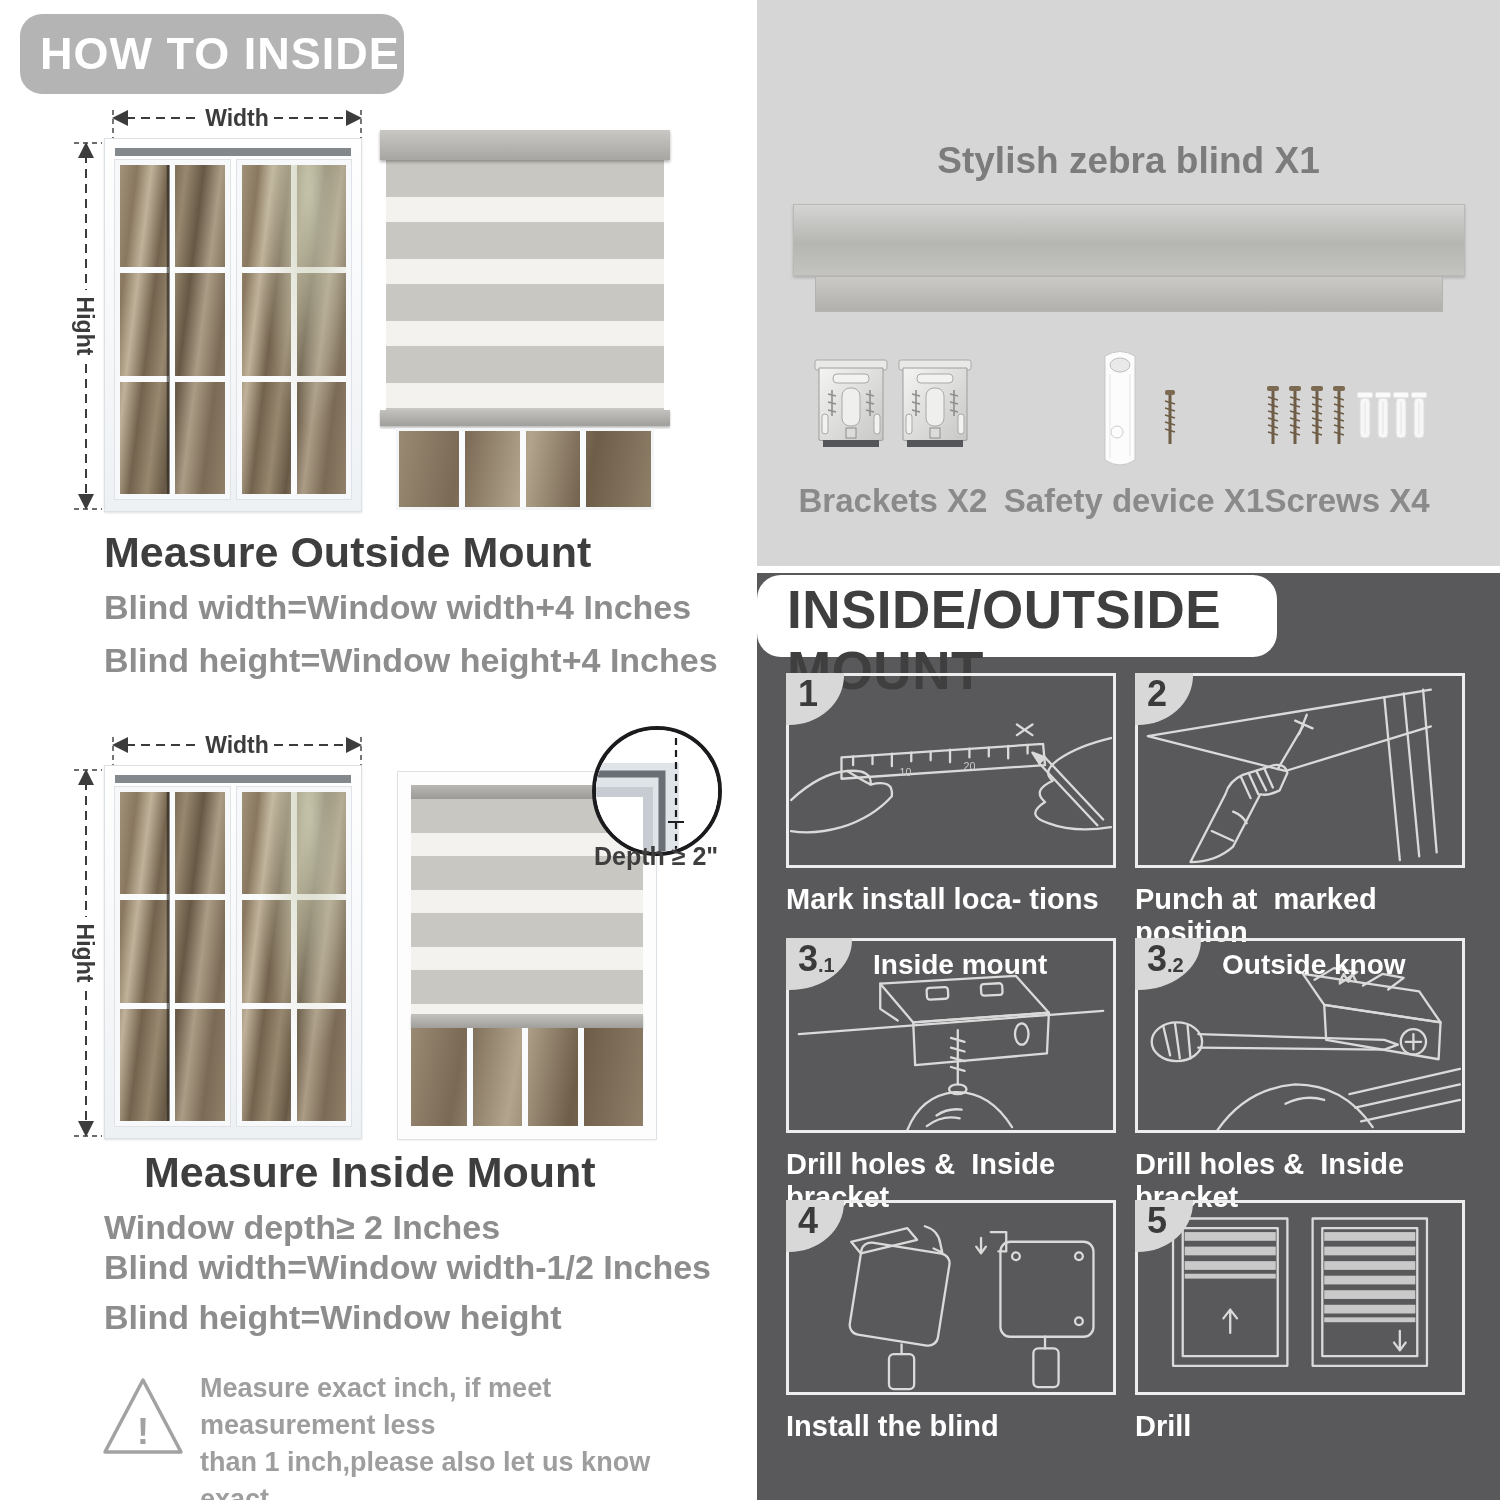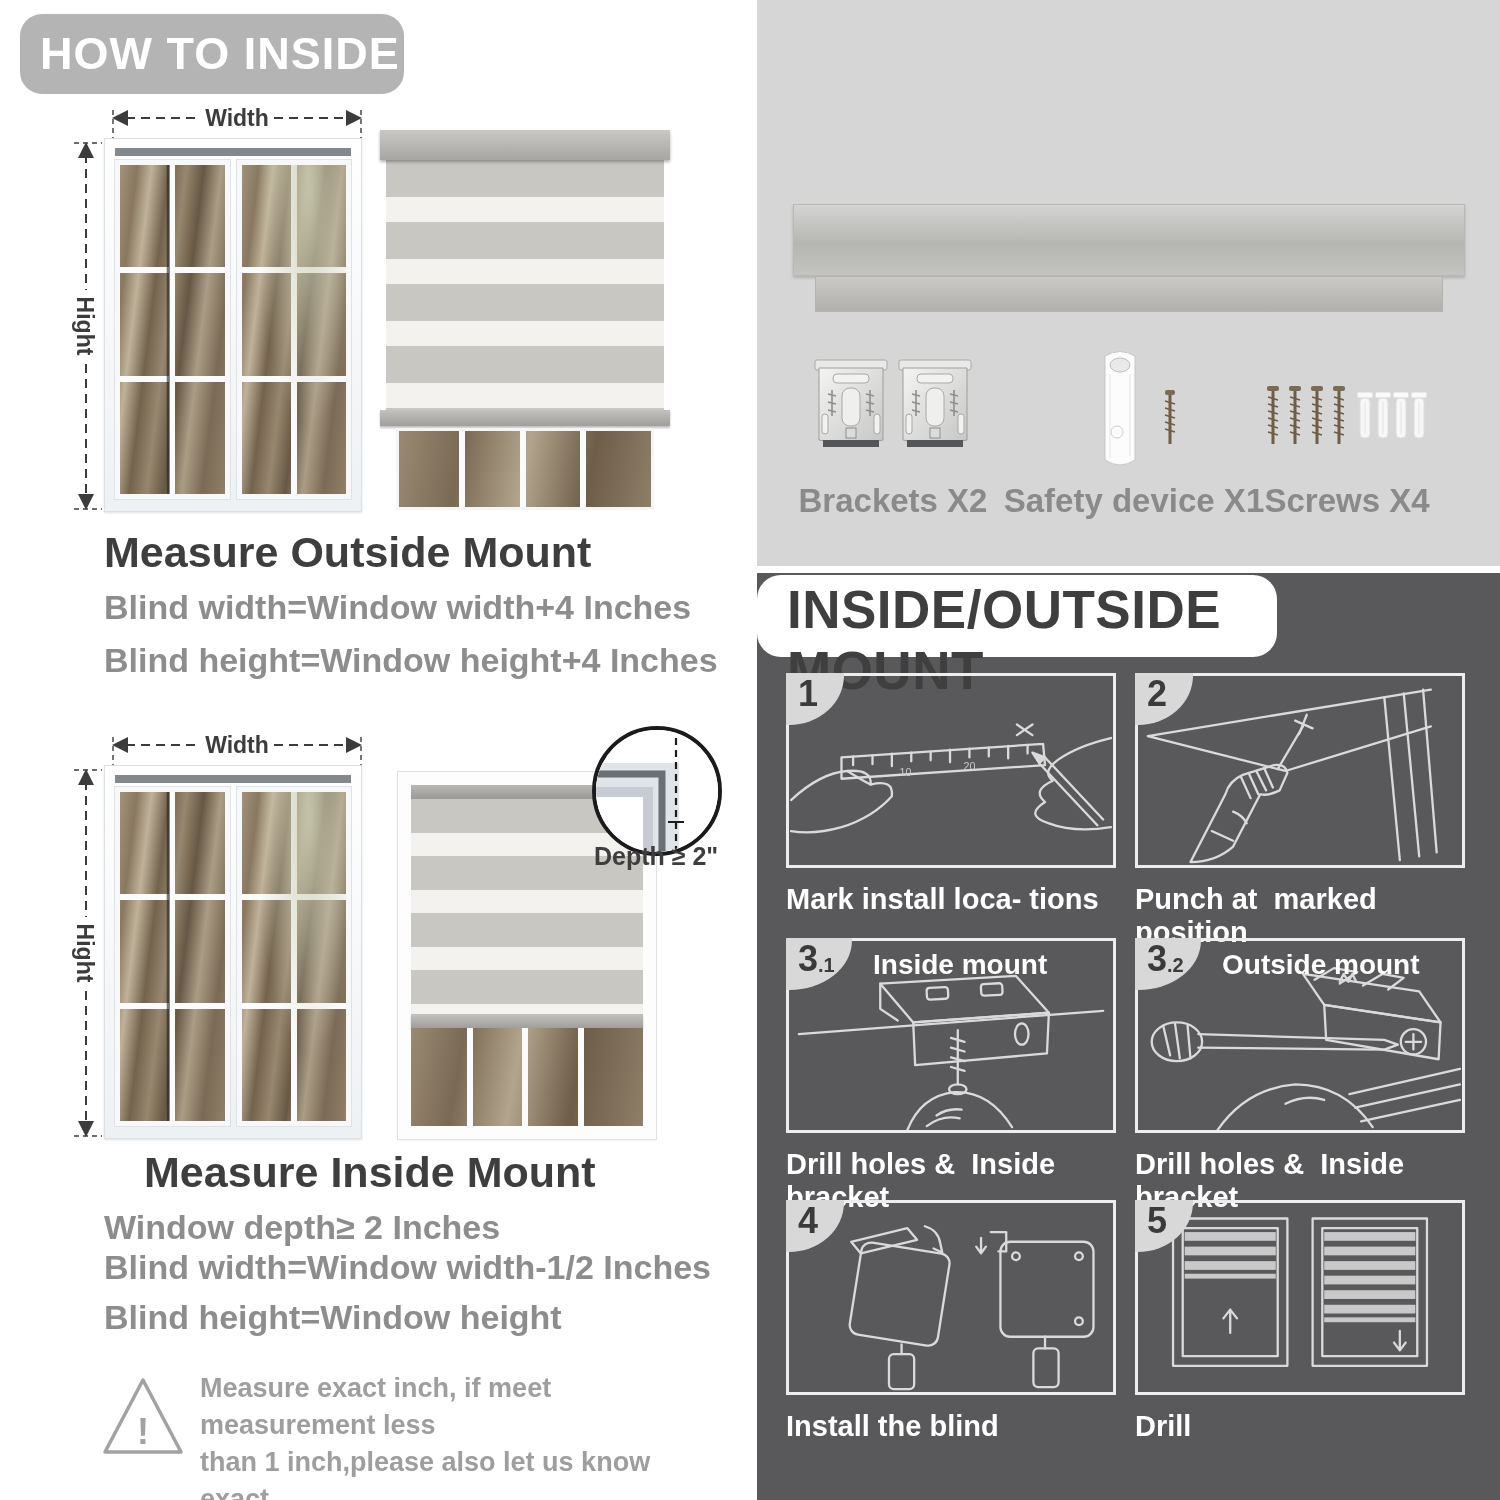--- a/index.html
+++ b/index.html
@@ -243,20 +243,21 @@
     <svg class="art" viewBox="0 0 86 90">
       <path d="M43 8 L81 80 L5 80 Z" fill="none" stroke="#a2a2a2" stroke-width="3.5" stroke-linejoin="round"></path>
       <text x="43" y="72" text-anchor="middle" font-size="36" font-weight="bold" fill="#a2a2a2" font-family="Liberation Sans,sans-serif">!</text>
     </svg>
   </div>
   <div class="abs note-text" style="left:200px;top:1370px;width:500px;white-space:pre-line;">Measure exact inch, if meet measurement less
 than 1 inch,please also let us know exact
 measurement, please do not leave it</div>
 
   <div class="abs sec-light">
+    <div class="abs product-title">Stylish zebra blind X1</div>
 
     <div class="abs bar-main"></div>
     <div class="abs bar-valance"></div>
 
     <svg class="abs" style="left:56px;top:356px;" width="160" height="100" viewBox="0 0 160 100">
       <defs>
           <linearGradient id="met" x1="0" y1="0" x2="1" y2="1">
         <stop offset="0" stop-color="#f4f4f2"></stop>
             <stop offset="1" stop-color="#c6c6c4"></stop>
           </linearGradient>
@@ -385,21 +386,21 @@
         <path d="M150 180 q12 -8 26 -6 M140 191 q16 -12 34 -8"></path>
       </svg>
     </div>
     <div class="cap" style="left:29px;top:575px;">Drill holes &amp;  Inside bracket</div>
 
     <div class="panel" style="left:378px;top:365px;">
       <div class="num" style="width:66px;">
           <span>3</span>
           <small>.2</small>
         </div>
-      <div class="ptitle" style="left:84px;">Outside mount</div>
+      <div class="ptitle" style="left:84px;">Outside know</div>
       <svg class="art" viewBox="0 0 330 195" fill="none" stroke="#dadada" stroke-width="2.3" stroke-linecap="round" stroke-linejoin="round">
         <path d="M168 34 L288 52 L310 84 L190 66 Z"></path>
         <path d="M190 66 L310 84 L308 122 L192 102 Z"></path>
         <path d="M180 40 l20 -12 l24 4 l-18 12 M230 46 l20 -12 l22 4 l-16 12"></path>
         <path d="M206 42 l4 -8 l5 8 l4 -8 l4 8"></path>
         <circle cx="282" cy="104" r="13"></circle>
         <path d="M282 96 v16 M274 104 h16"></path>
         <path d="M60 96 L252 102 M60 110 L252 112 M252 102 L266 107 L252 112"></path>
         <ellipse cx="38" cy="104" rx="26" ry="20"></ellipse>
         <path d="M24 88 l7 30 M36 85 l5 36 M49 87 l3 34"></path>

